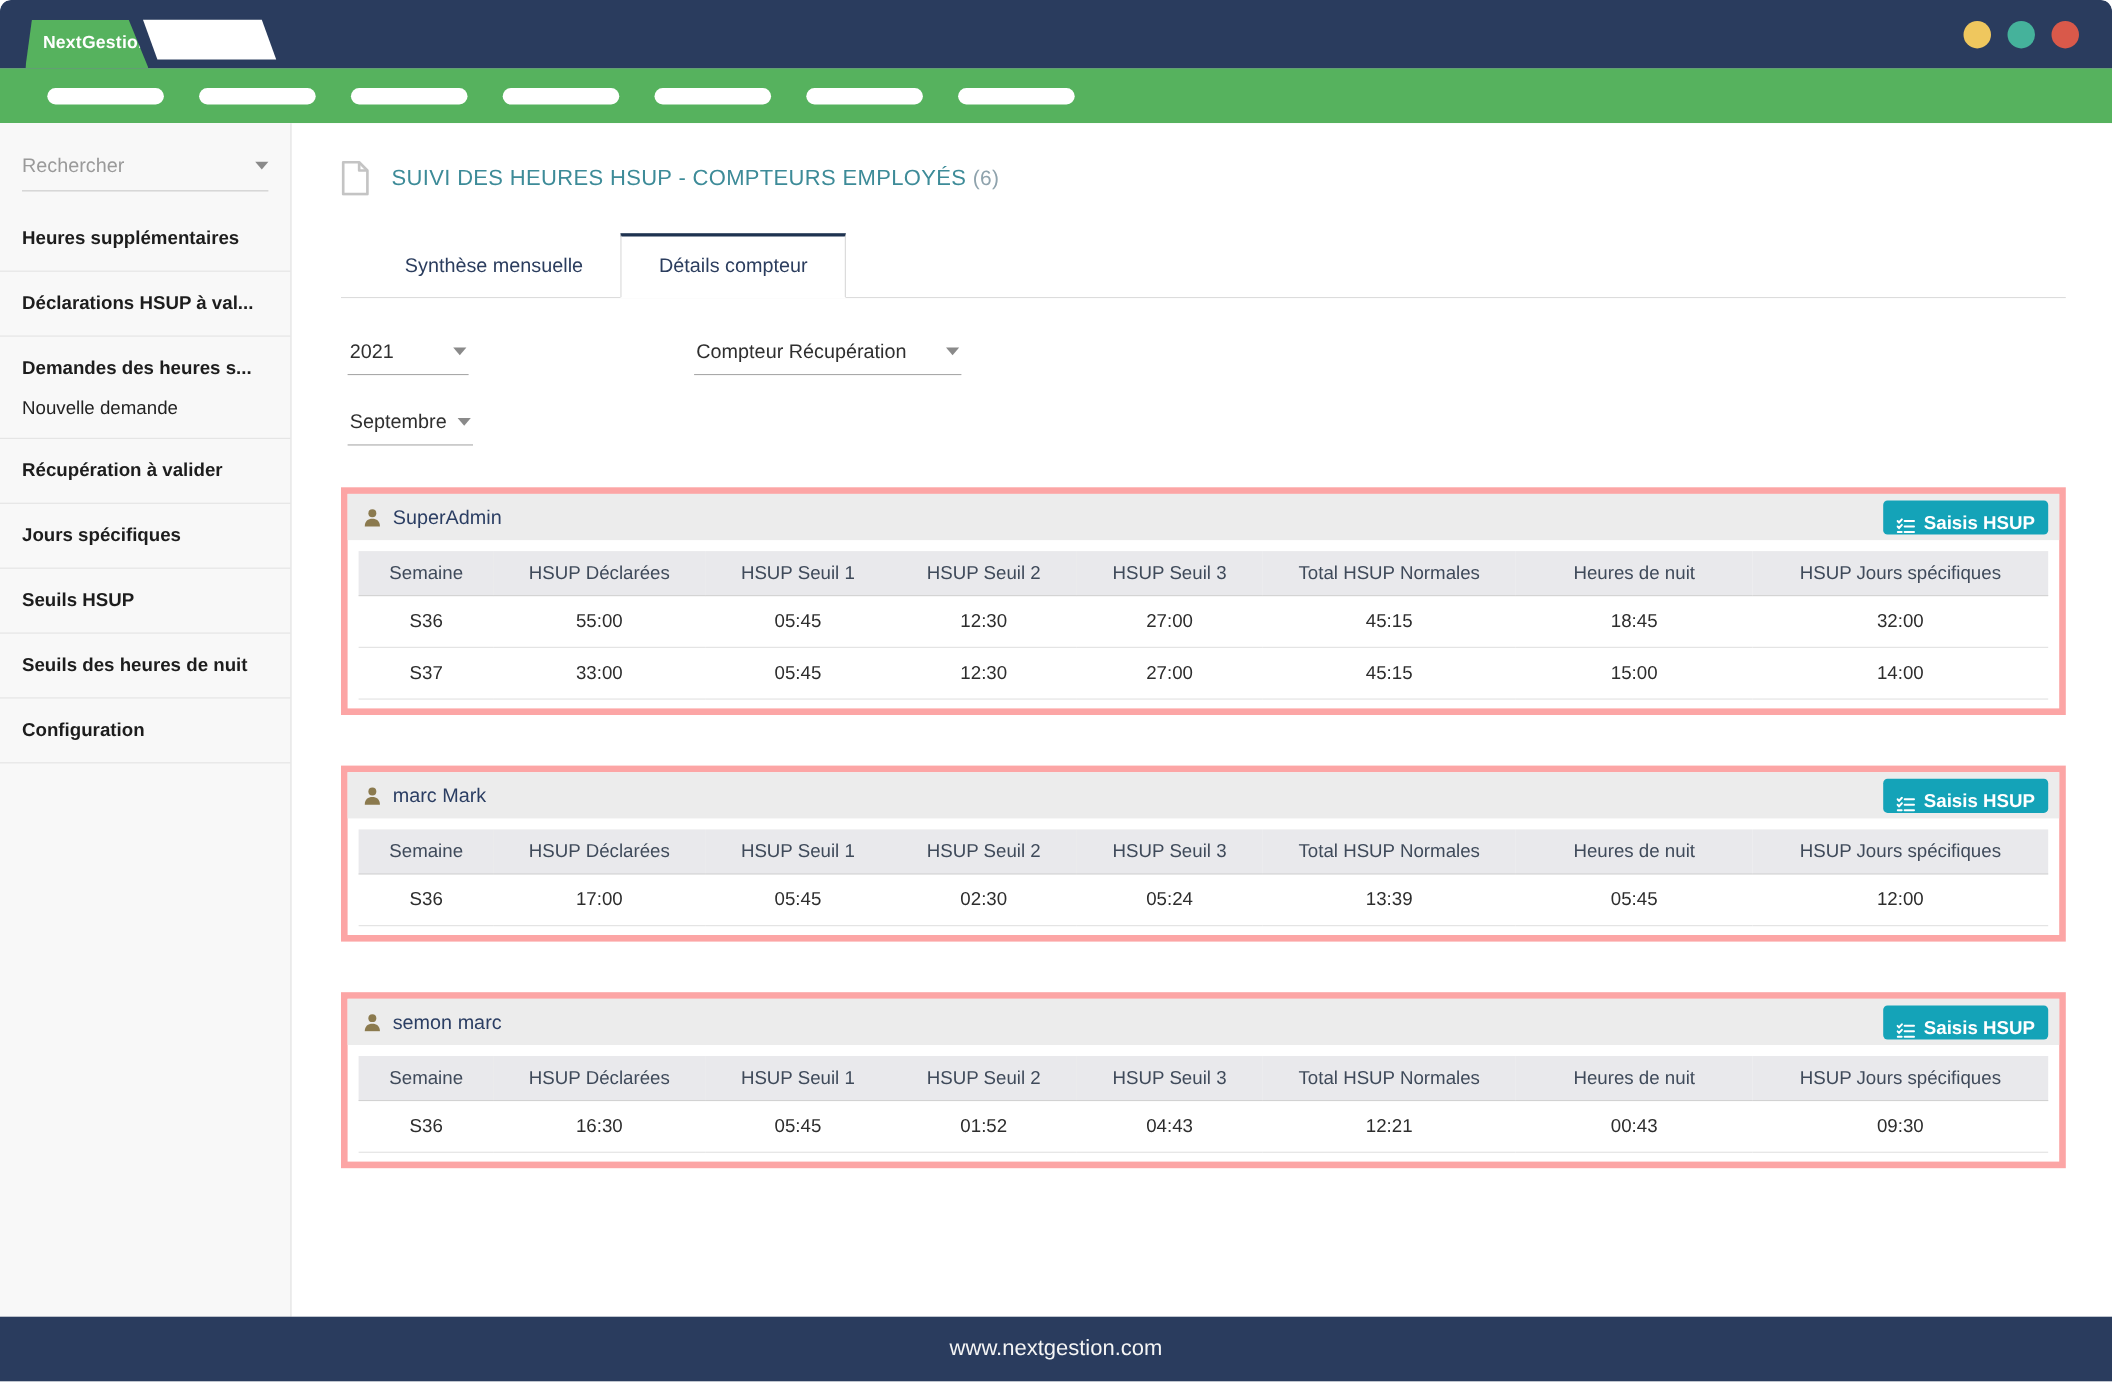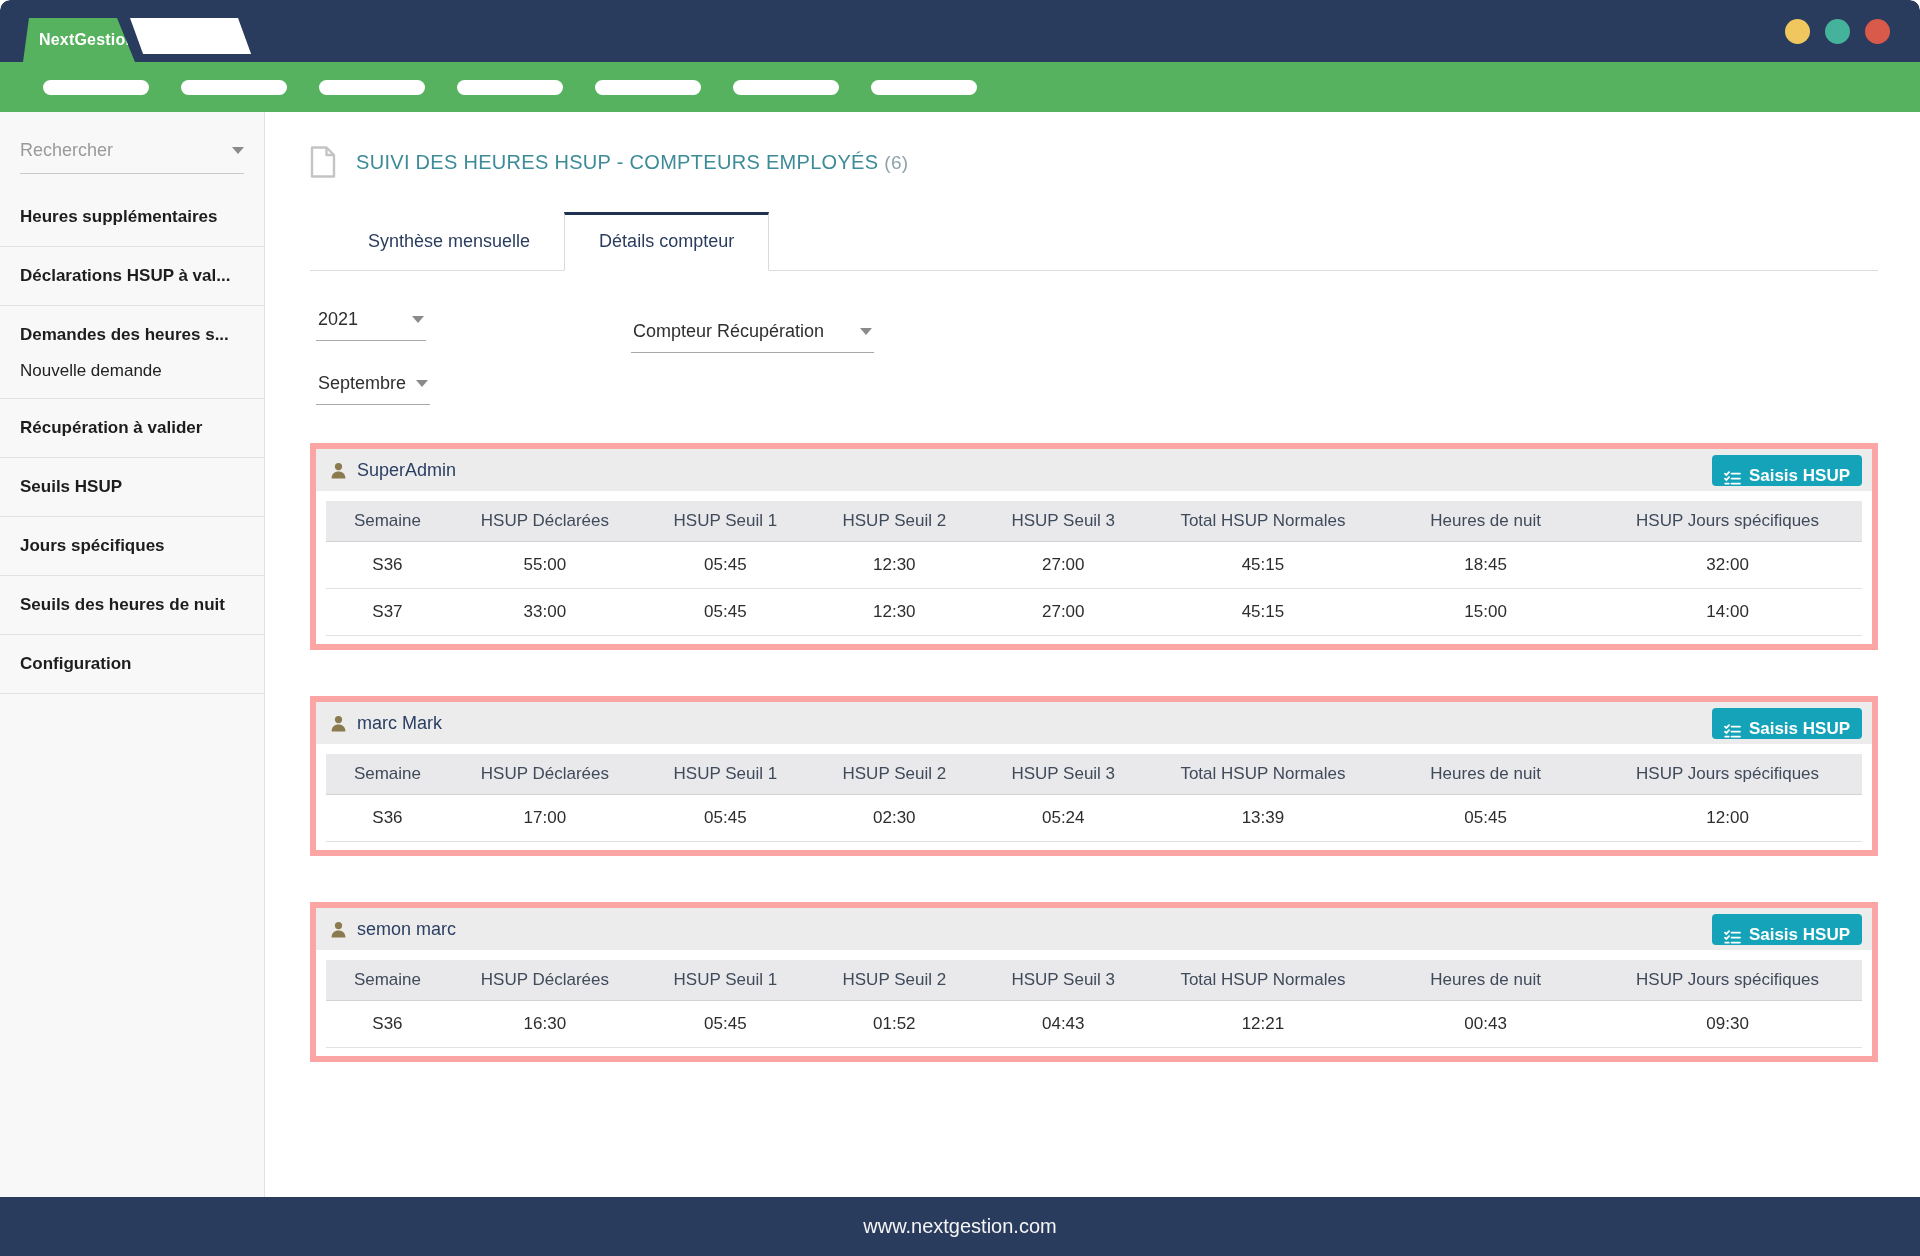--- a/index.html
+++ b/index.html
@@ -131,21 +131,21 @@
   .select-box {
     position: absolute;
     border-bottom: 1px solid #a9a9a9;
     padding: 0 2px 10px 2px;
     display: flex; align-items: center; justify-content: space-between;
     cursor: pointer;
   }
   .select-value { font-size: 18px; color: #2f2f2f; }
   .select-box .chev { border-top-color: #8a8a8a; }
   .sel-year  { left: 6px;  top: 0;    width: 110px; text-align: right; }
-  .sel-counter { left: 321px; top: 12px; width: 243px; }
+  .sel-counter { left: 321px; top: 0; width: 243px; }
   .sel-month { left: 6px;  top: 64px; width: 114px; }
 
   
   .panel {
     border: 6px solid #fca5a5;
     margin-bottom: 46px;
     background: #ffffff;
   }
   .panel-header {
     background: #ececec;
@@ -235,24 +235,24 @@
             <div class="menu-item">Déclarations HSUP à val...</div>
           </li>
           <li class="menu-group">
             <div class="menu-item">Demandes des heures s...</div>
             <div class="menu-subitem">Nouvelle demande</div>
           </li>
           <li class="menu-group">
             <div class="menu-item">Récupération à valider</div>
           </li>
           <li class="menu-group">
+            <div class="menu-item">Jours spécifiques</div>
+          </li>
+          <li class="menu-group">
             <div class="menu-item">Seuils HSUP</div>
-          </li>
-          <li class="menu-group">
-            <div class="menu-item">Jours spécifiques</div>
           </li>
           <li class="menu-group">
             <div class="menu-item">Seuils des heures de nuit</div>
           </li>
           <li class="menu-group">
             <div class="menu-item">Configuration</div>
           </li>
         </ul>
     </aside>
 

